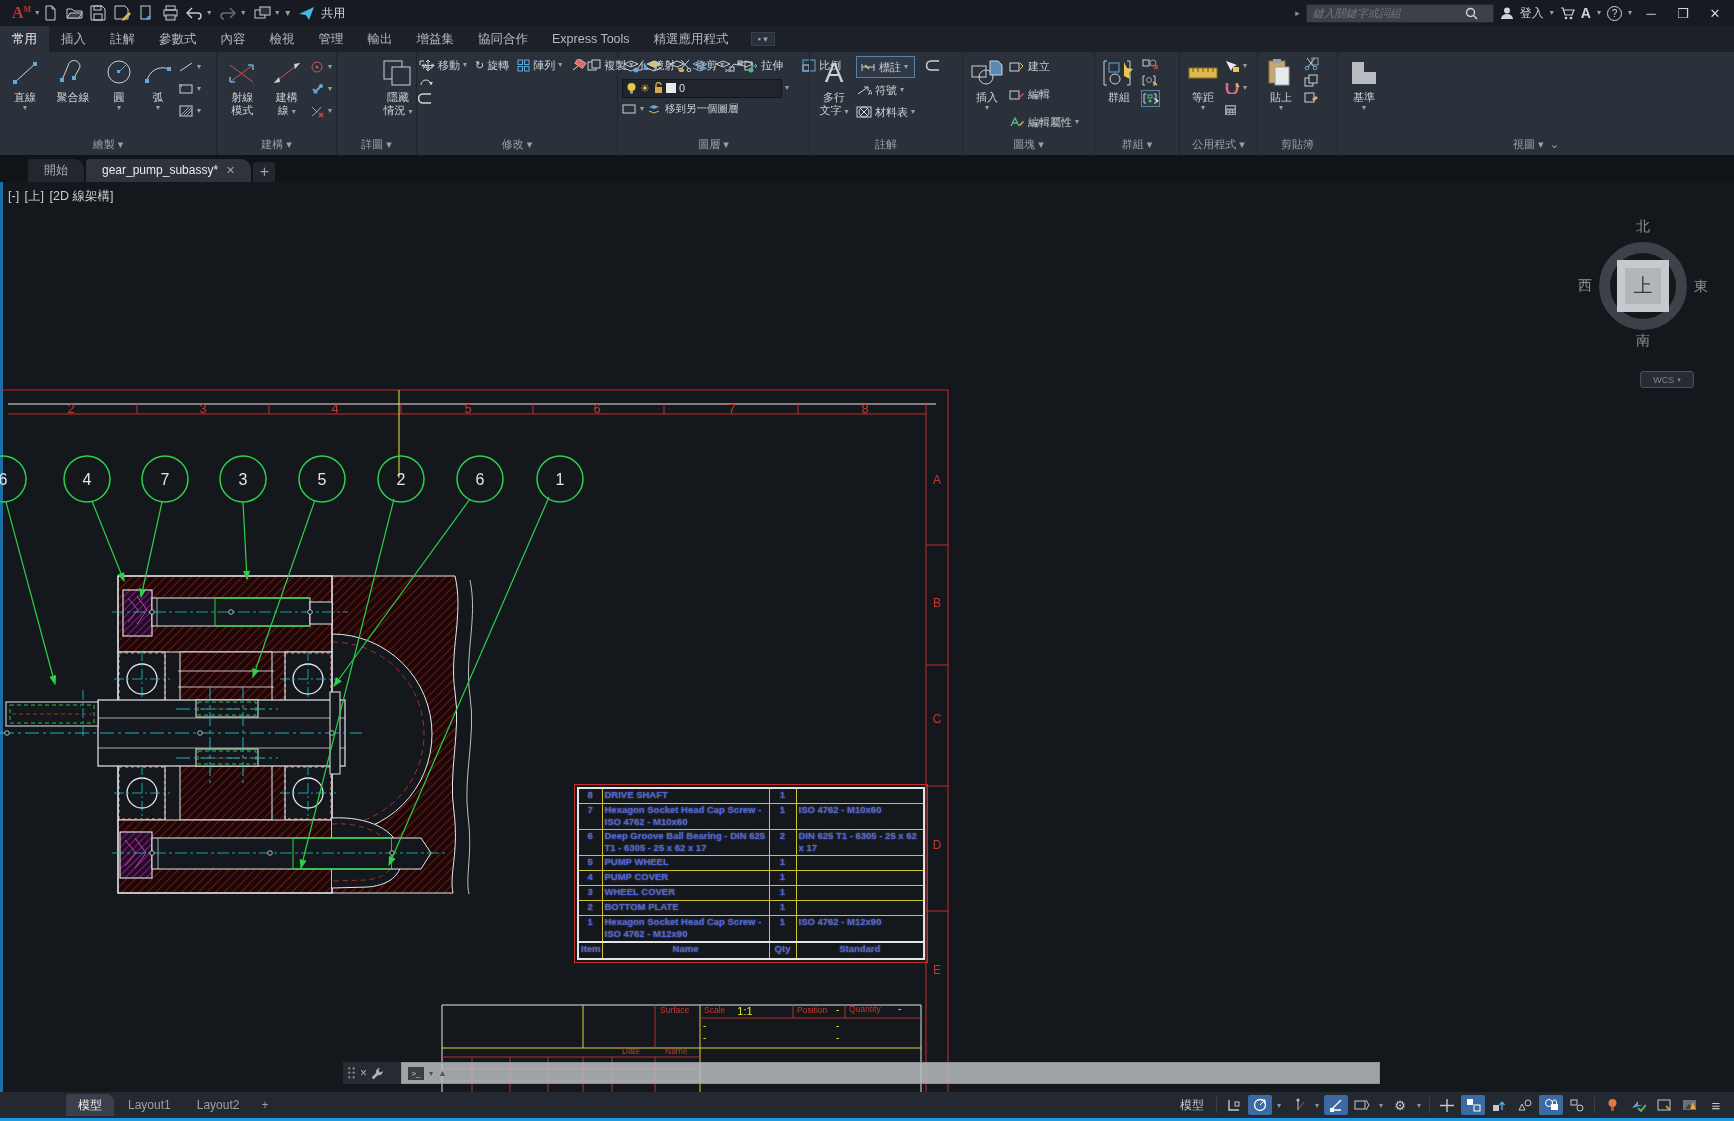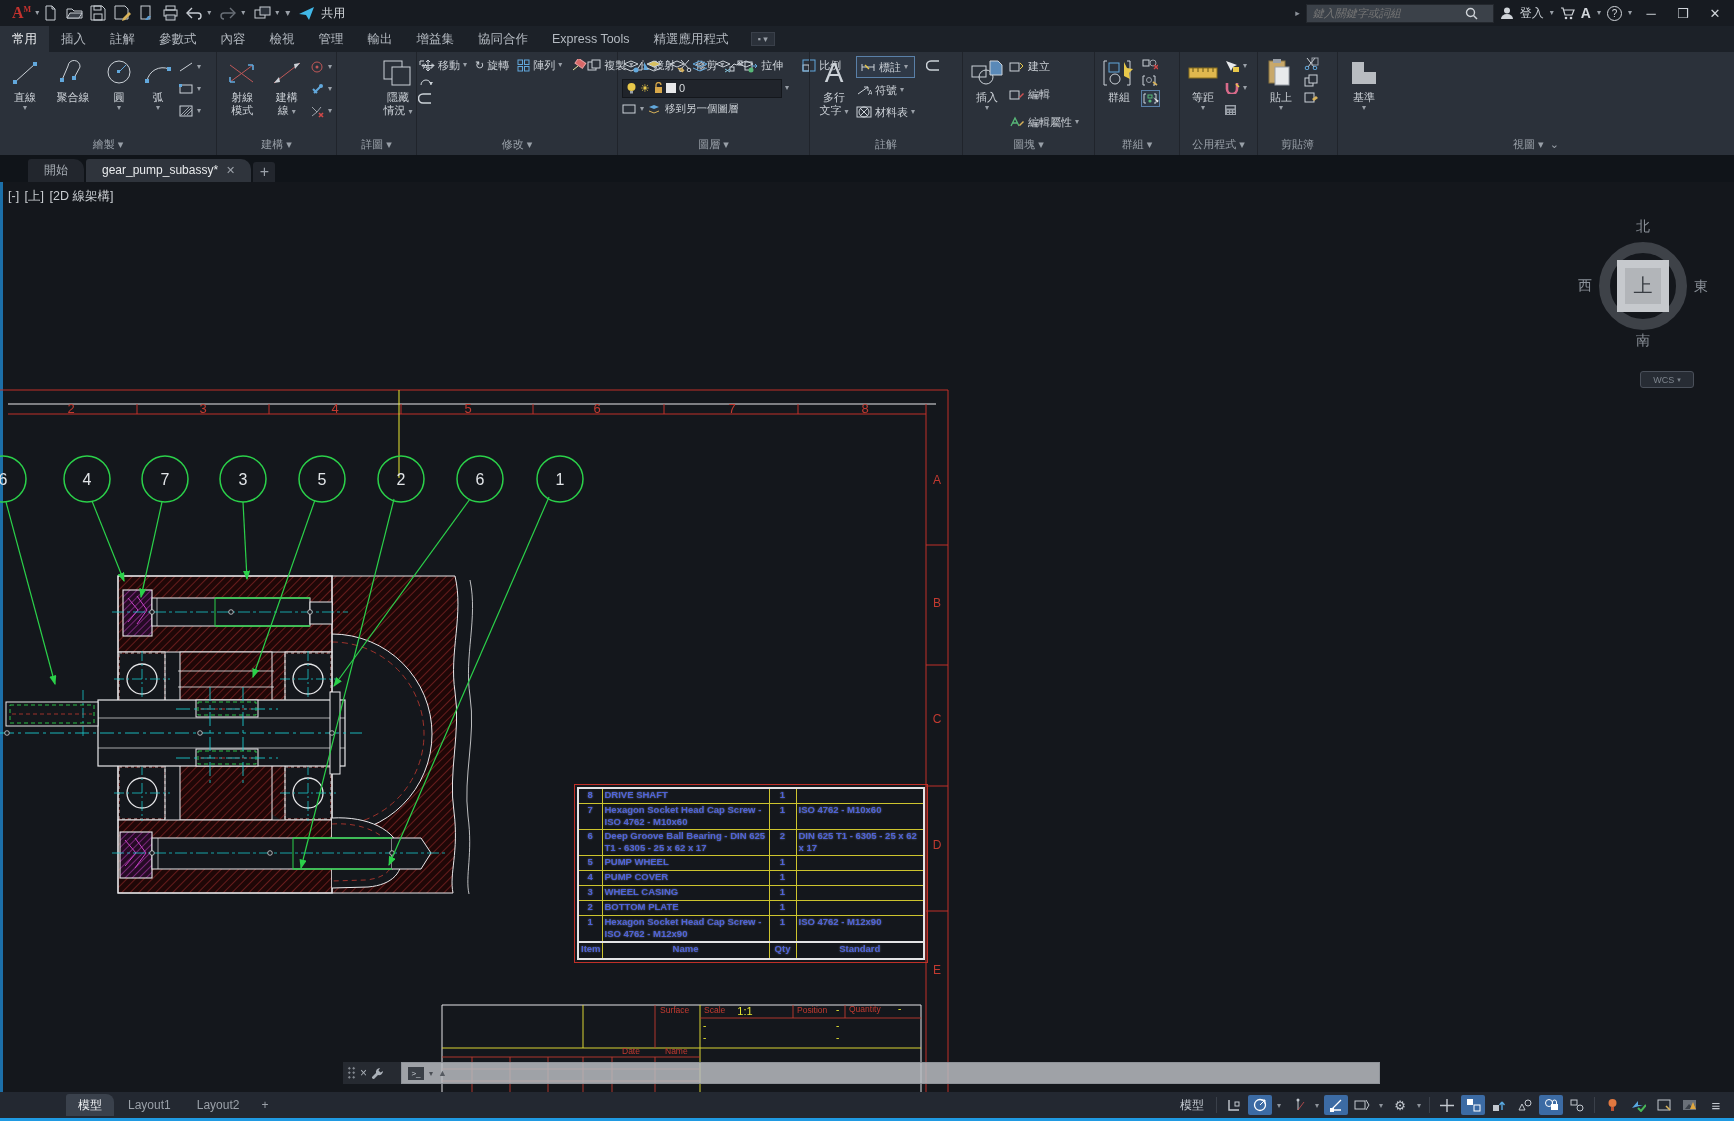--- a/index.html
+++ b/index.html
@@ -1056,21 +1056,21 @@
               <td class="c3"></td>
             </tr>
             <tr>
               <td class="c0">4</td>
               <td class="c1">PUMP COVER</td>
               <td class="c2">1</td>
               <td class="c3"></td>
             </tr>
             <tr>
               <td class="c0">3</td>
-              <td class="c1">WHEEL CASING</td>
+              <td class="c1">WHEEL COVER</td>
               <td class="c2">1</td>
               <td class="c3"></td>
             </tr>
             <tr>
               <td class="c0">2</td>
               <td class="c1">BOTTOM PLATE</td>
               <td class="c2">1</td>
               <td class="c3"></td>
             </tr>
             <tr>

